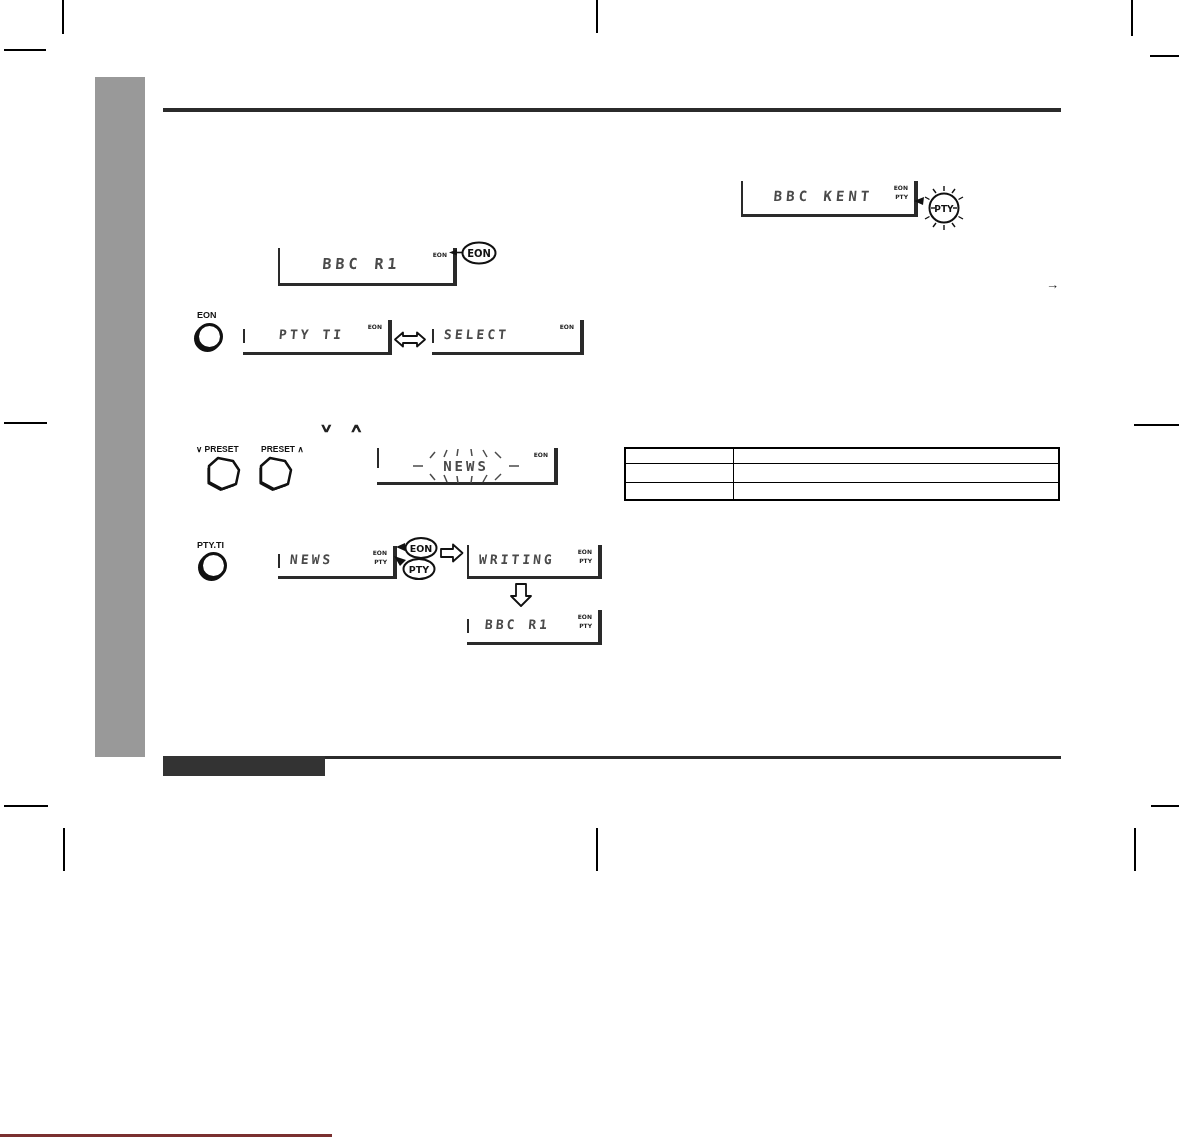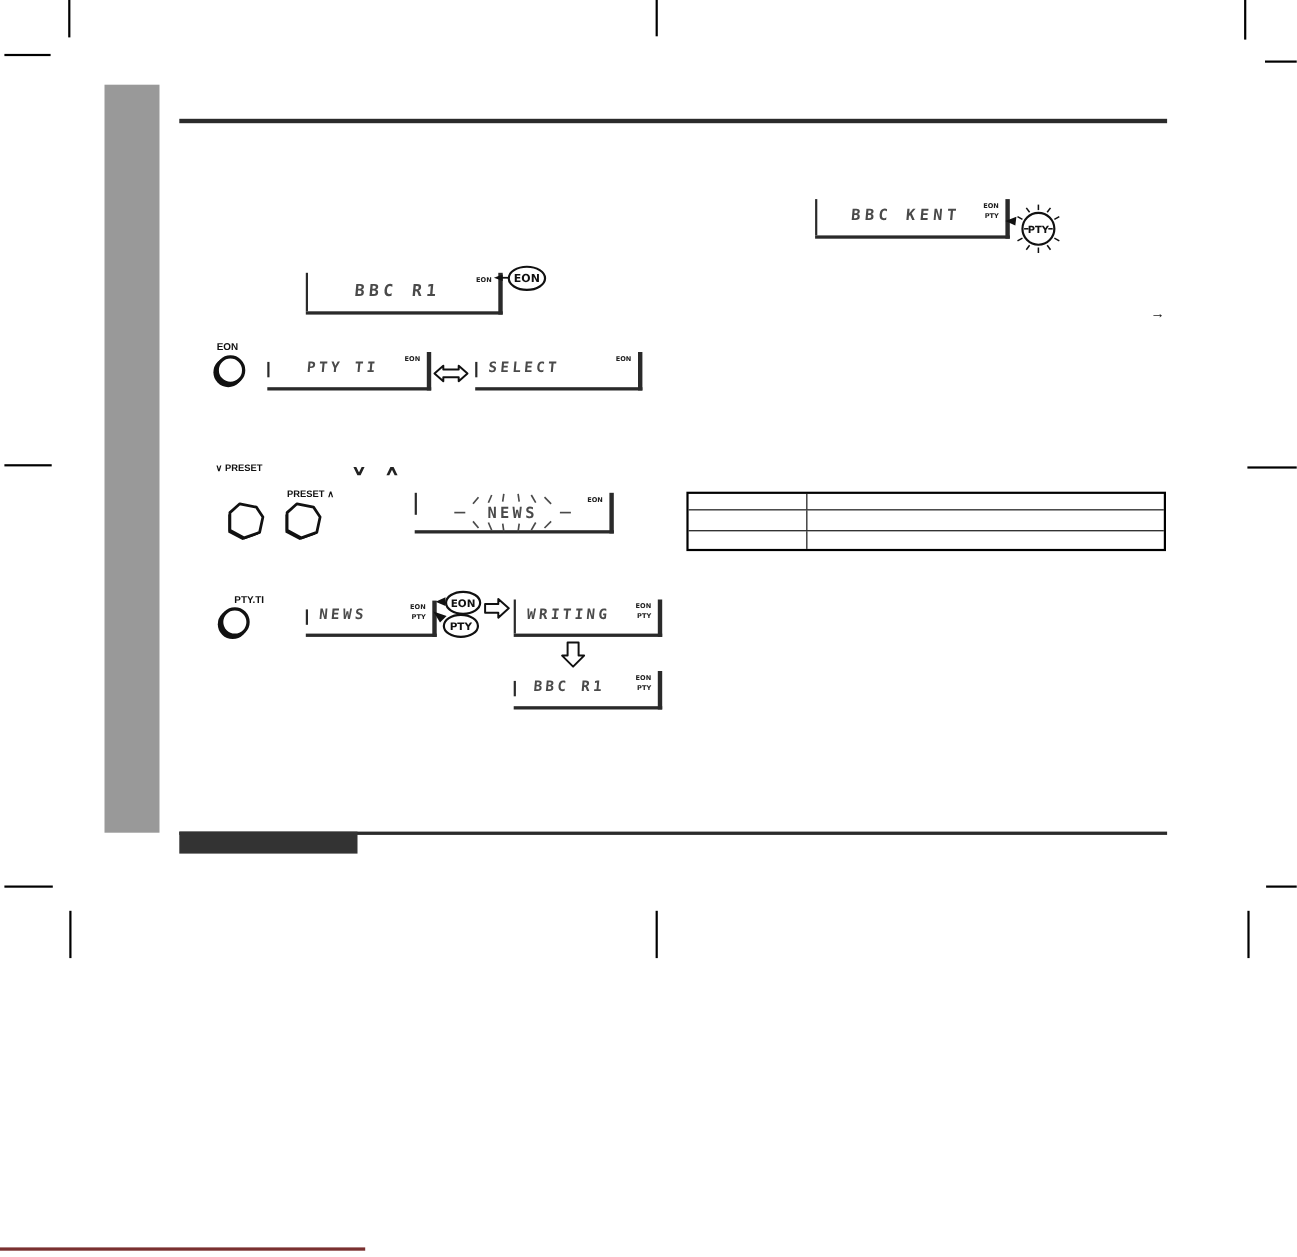--- a/index.html
+++ b/index.html
@@ -117,21 +117,21 @@
   <div class="lcd lcd-sm align-left" style="left:432px;top:320px;width:152px;height:35px;">
     <span class="edge-tick"></span>
     <span class="lcd-text">SELECT</span>
     <span class="inds">
         <i>EON</i>
       </span>
   </div>
 
   <span class="chev" style="left:322px;top:421px;">∨</span>
   <span class="chev" style="left:352px;top:421px;">∧</span>
-  <span class="btn-label" style="left:196px;top:420px;font-size:8.5px;"><span>∨</span> <span>PRESET</span></span>
+  <span class="btn-label" style="left:196px;top:444px;font-size:8.5px;"><span>∨</span> <span>PRESET</span></span>
   <span class="btn-label" style="left:261px;top:444px;font-size:8.5px;"><span>PRESET</span> <span>∧</span></span>
   <svg style="left:203px;top:455px;" width="40" height="38" viewBox="0 0 40 38">
     <polygon points="13.5,5 28.5,8 34.5,17 31.5,31 17.5,36 4.5,29 4.5,13" fill="#111"></polygon>
     <polygon points="15,3 30,6 36,15 33,29 19,34 6,27 6,11" fill="#fff" stroke="#111" stroke-width="2.5" stroke-linejoin="round"></polygon>
   </svg>
   <svg style="left:255px;top:455px;" width="40" height="38" viewBox="0 0 40 38">
     <polygon points="13.5,5 28.5,8 34.5,17 31.5,31 17.5,36 4.5,29 4.5,13" fill="#111"></polygon>
     <polygon points="15,3 30,6 36,15 33,29 19,34 6,27 6,11" fill="#fff" stroke="#111" stroke-width="2.5" stroke-linejoin="round"></polygon>
   </svg>
   <div class="lcd lcd-lg" style="left:377px;top:448px;width:181px;height:37px;">
@@ -168,21 +168,21 @@
     <div class="trow" style="height:19px;">
       <div class="c1"></div>
       <div class="c2"></div>
     </div>
     <div class="trow" style="height:16px;">
       <div class="c1"></div>
       <div class="c2"></div>
     </div>
   </div>
 
-  <span class="btn-label" style="left:213px;top:540px;">PTY.TI</span>
+  <span class="btn-label" style="left:197px;top:540px;">PTY.TI</span>
   <div class="round-btn" style="left:200px;top:552px;"></div>
 
   <div class="lcd lcd-sm align-left" style="left:278px;top:546px;width:119px;height:33px;">
     <span class="edge-tick"></span>
     <span class="lcd-text">NEWS</span>
     <span class="inds">
       <i>EON</i>
       <i>PTY</i>
     </span>
   </div>

